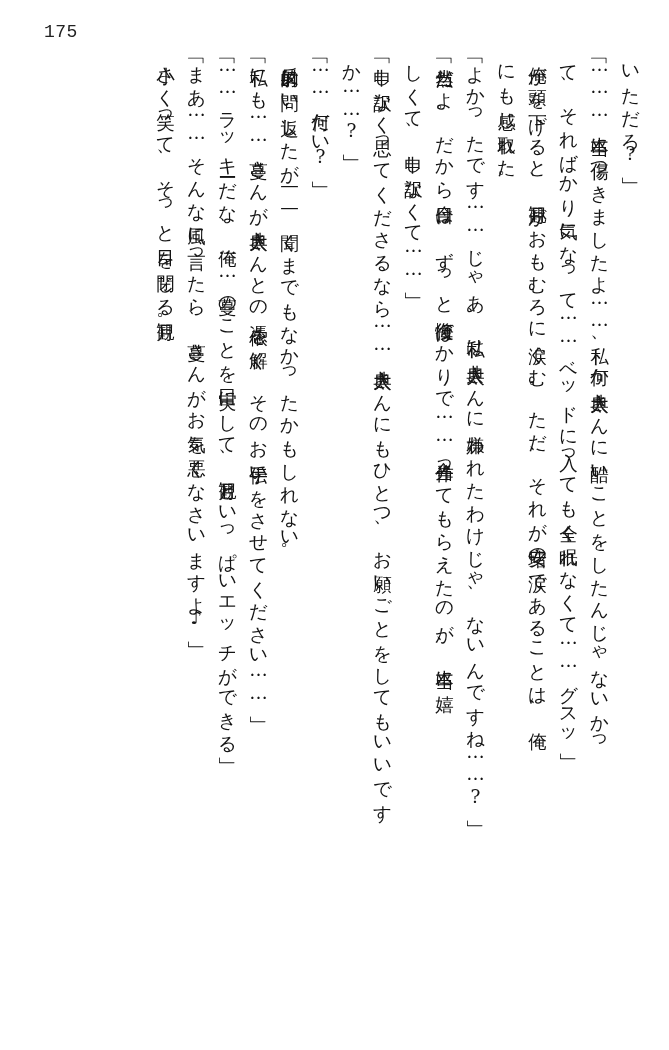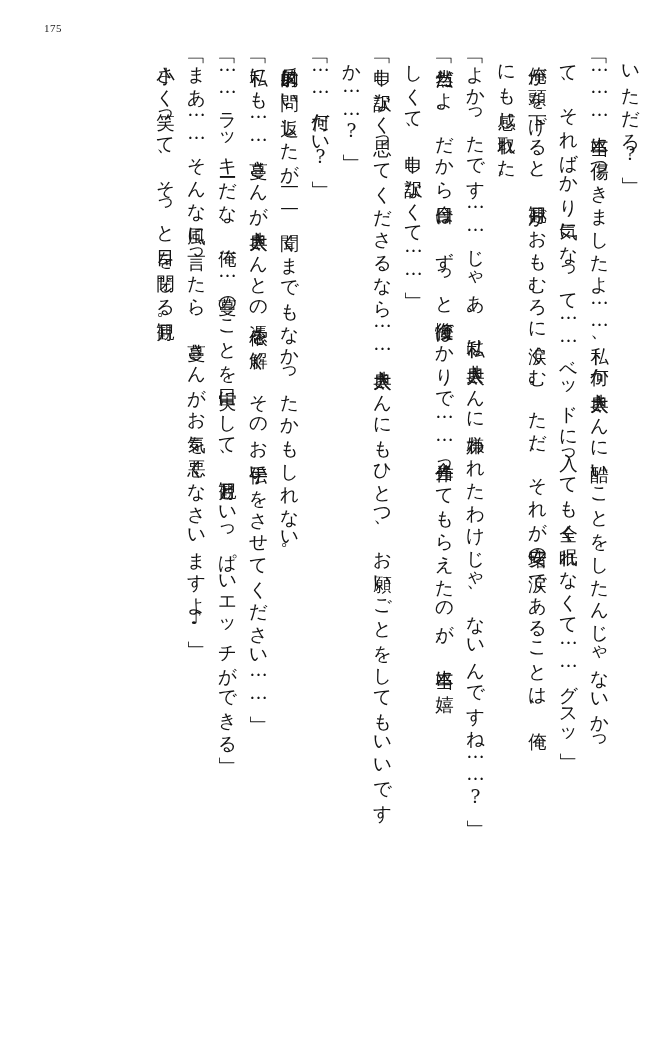--- a/index.html
+++ b/index.html
@@ -13,24 +13,24 @@
     height: 1050px;
     background: #ffffff;
     overflow: hidden;
     font-family: "DejaVu Serif", "Liberation Serif", serif;
     color: #1a1a1a;
   }
   .page-number {
     position: absolute;
     top: 22px;
     left: 44px;
-    font-size: 11px;
+    font-size: 18px;
     letter-spacing: 0.5px;
     color: #222;
-    font-family: Liberation Serif, serif;
+    font-family: Liberation Mono, monospace;
   }
   .body-text {
     position: absolute;
     top: 52px;
     left: 34px;
     right: 30px;
     bottom: 36px;
     display: flex;
     flex-direction: row-reverse;
     justify-content: flex-start;

